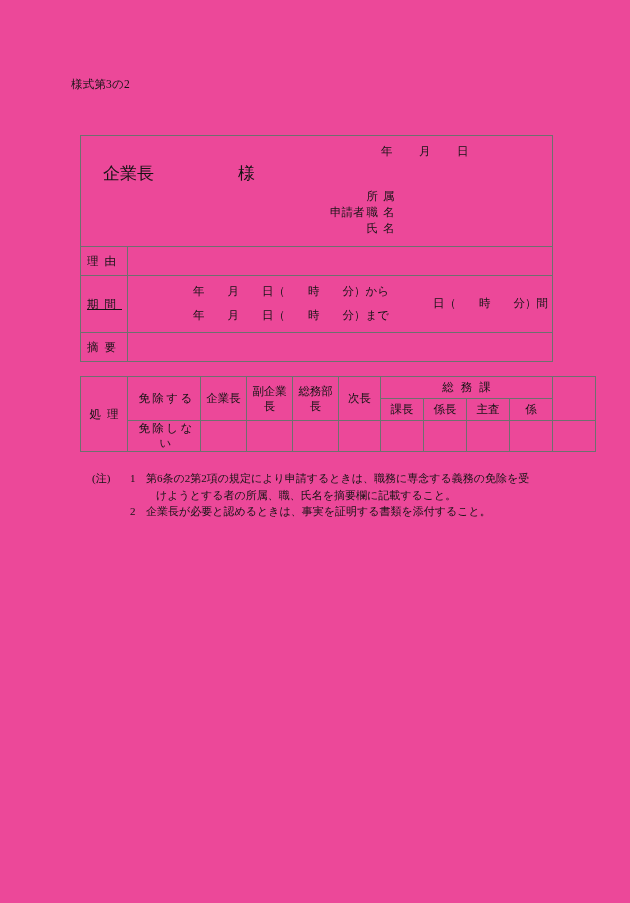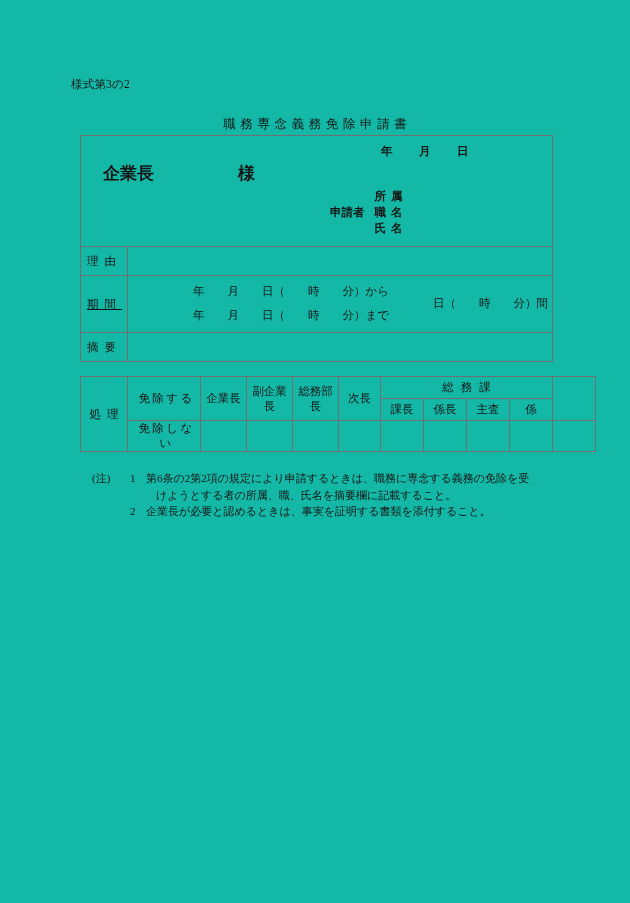--- a/index.html
+++ b/index.html
@@ -13,21 +13,21 @@
     position: relative;
     font-family: "Liberation Serif", "DejaVu Serif", serif;
     color: #141414;
     -webkit-font-smoothing: antialiased;
   }
   .page {
     position: absolute;
     left: 0; top: 0;
     width: 630px;
     height: 903px;
-    background: #14b8a6;
+    background: #ec4899;
     overflow: hidden;
   }
 
   
   .form-no {
     position: absolute;
     left: 71px;
     top: 77px;
     font-size: 11.5px;
     letter-spacing: 0.2px;
@@ -61,21 +61,20 @@
   }
   #upper-table {
     left: 80px;
     top: 135px;
     width: 472px;
   }
 
   .cell-head {
     position: relative;
     height: 110px;
-    font-weight: bold;
   }
   .date-line {
     position: absolute;
     left: 300px;
     top: 8px;
     font-size: 11.5px;
     letter-spacing: 0.5px;
     white-space: nowrap;
   }
   .date-line span { display: inline-block; }
@@ -92,21 +91,21 @@
     position: absolute;
     left: 249px;
     top: 52px;
     font-size: 11.5px;
     white-space: nowrap;
     line-height: 16px;
   }
   .applicant .who {
     display: inline-block;
     vertical-align: middle;
-    margin-right: 10px;
+    margin-right: 2px;
   }
   .applicant .fields {
     display: inline-block;
     vertical-align: middle;
   }
   .applicant .fields div { letter-spacing: 5px; }
 
   .cell-statement {
     height: 30px;
     position: relative;
@@ -198,21 +197,20 @@
   .note-text { flex: none; white-space: nowrap; }
   .note-text .cont { display: block; text-indent: 10px; }
 </style>
 </head>
 <body>
 
 <div class="page">
 
   <div class="form-no">様式第3の2</div>
 
-  <div class="doc-title">職務専念義務免除申請書</div>
 
   <table class="tbl" id="upper-table">
     <colgroup>
       <col style="width:47px">
       <col style="width:425px">
     </colgroup>
     <tbody>
       <tr>
         <td class="cell-head" colspan="2">
           <div class="date-line">

